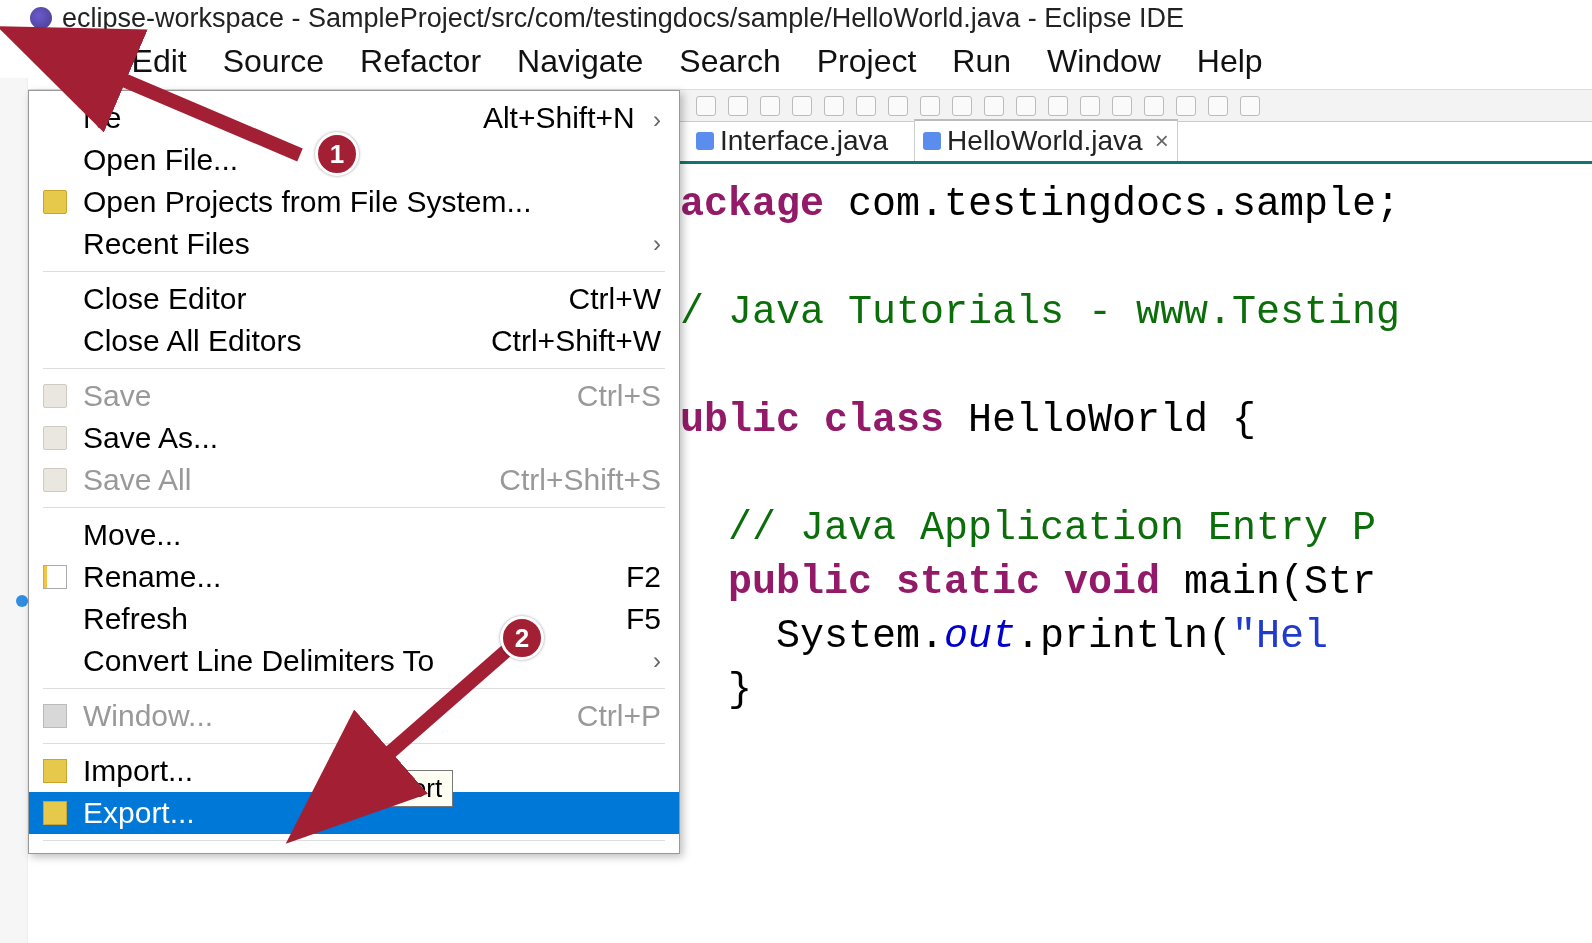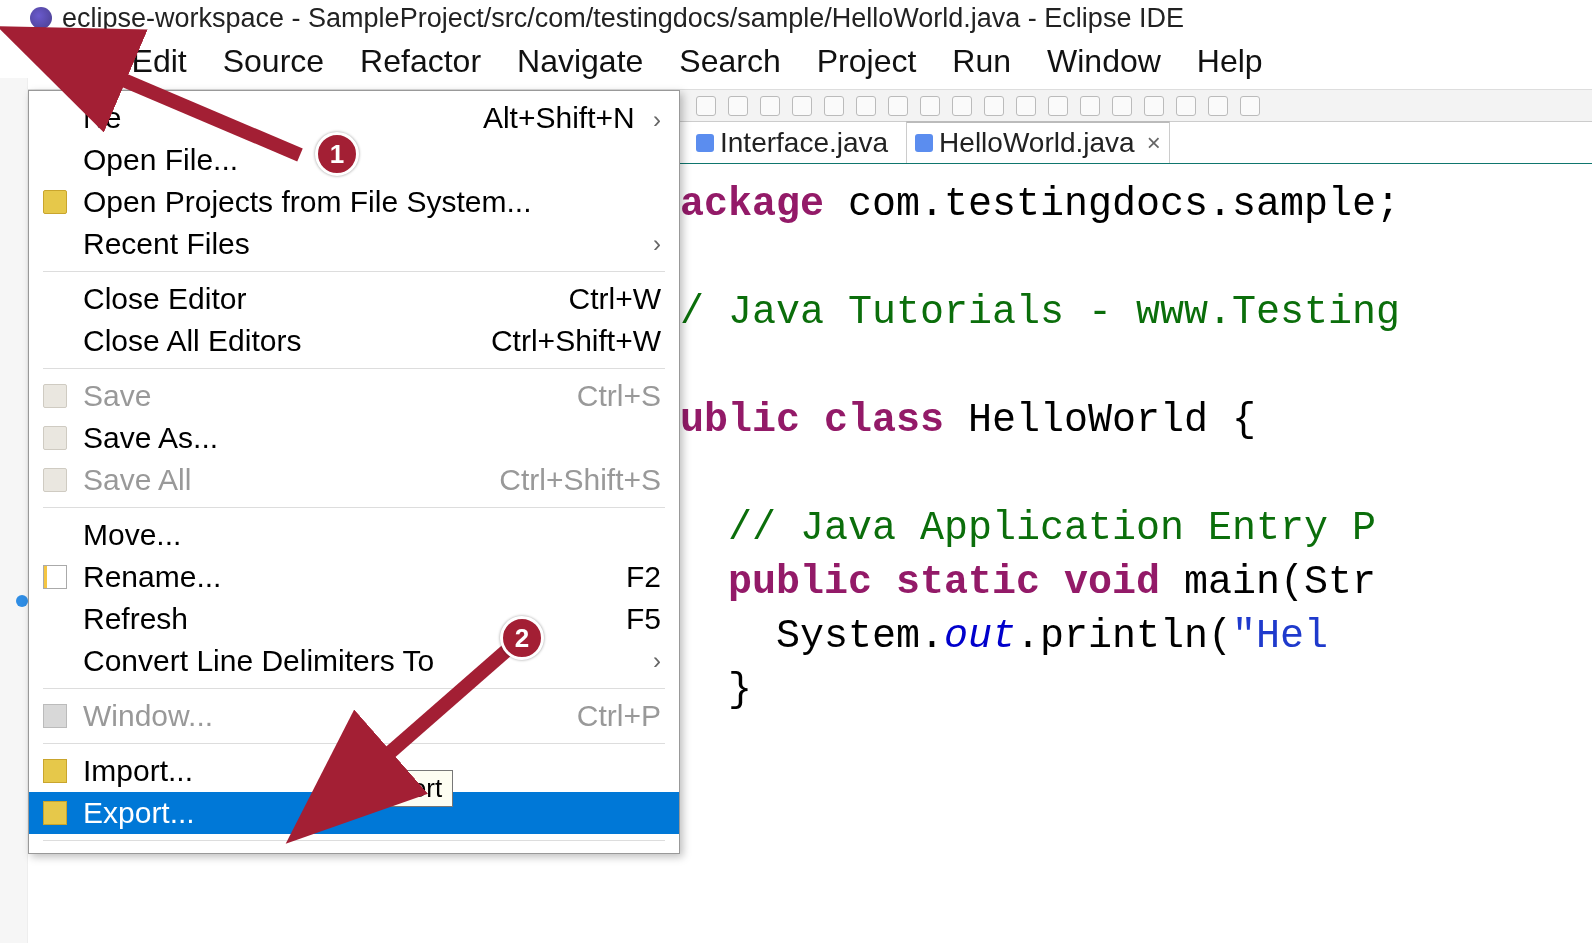--- a/index.html
+++ b/index.html
@@ -111,25 +111,25 @@
     left: 680px;
     top: 0;
     right: 0;
     height: 100%;
     background: #fff;
   }
   .tabs {
     display: flex;
     height: 42px;
     align-items: flex-end;
-    gap: 10px;
+    gap: 18px;
     font-size: 28px;
     color: #222;
     padding-left: 8px;
-    border-bottom: 1px solid #0f766e;
+    border-bottom: 3px solid #0f766e;
   }
   .tab {
     display: flex;
     align-items: center;
     padding: 4px 8px;
     gap: 6px;
   }
   .tab.active { background: #fff; border-top: 2px solid #bbb; border-left:1px solid #ccc; border-right:1px solid #ccc;}
   .tab .j-icon { width: 18px; height: 18px; background: #5b8def; border-radius: 3px; display:inline-block;}
   .tab .close { color: #666; font-size: 24px; margin-left: 6px;}

